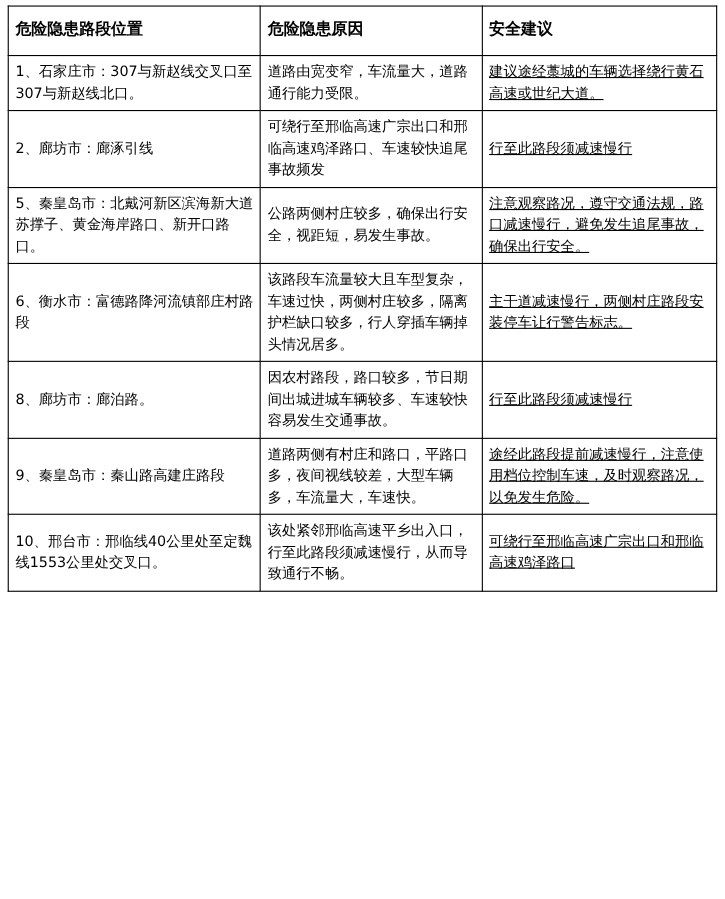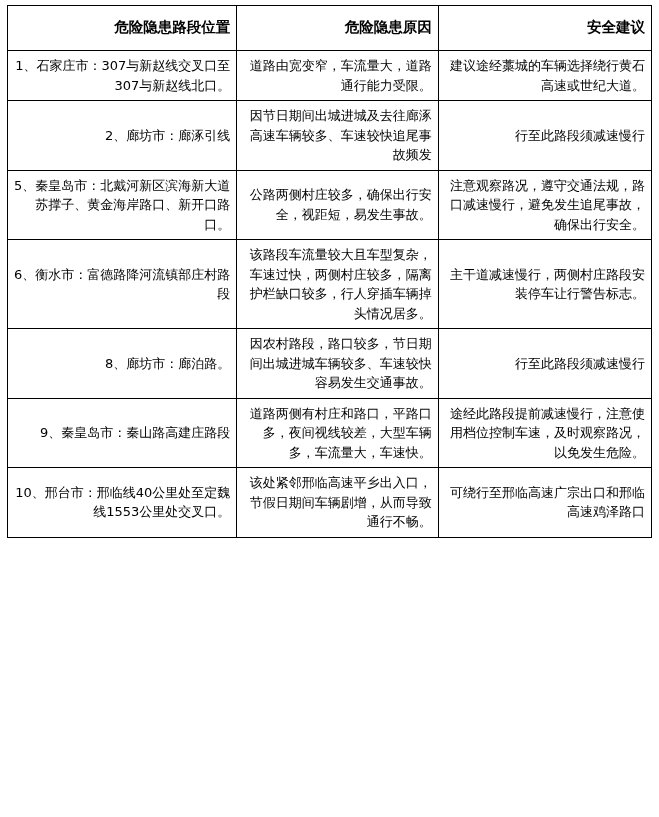--- a/index.html
+++ b/index.html
@@ -16,38 +16,38 @@
   #risk-table {
     border-collapse: collapse;
     width: 645px;
     margin: 5px 7px 0 7px;
     table-layout: fixed;
   }
   #risk-table th,
   #risk-table td {
     border: 1px solid #000000;
     vertical-align: middle;
-    text-align: right;
+    text-align: left;
     padding: 5px 6px;
     line-height: 1.5;
   }
   #risk-table th {
     font-weight: bold;
     font-size: 14.5px;
     height: 34px;
   }
   #risk-table td {
     font-size: 13px;
   }
   col.c-location { width: 229px; }
   col.c-cause { width: 201px; }
   col.c-advice { width: 213px; }
   td.loc { text-align: center; }
   td.cause { text-align: center; }
-  td.advice { text-align: center; }
+  td.advice { text-align: center; text-decoration: underline; }
 </style>
 </head>
 <body>
 
 <table id="risk-table">
   <colgroup>
     <col class="c-location">
     <col class="c-cause">
     <col class="c-advice">
   </colgroup>
@@ -59,21 +59,21 @@
     </tr>
   </thead>
   <tbody>
     <tr>
       <td class="loc">1、石家庄市：307与新赵线交叉口至307与新赵线北口。</td>
       <td class="cause">道路由宽变窄，车流量大，道路通行能力受限。</td>
       <td class="advice">建议途经藁城的车辆选择绕行黄石高速或世纪大道。</td>
     </tr>
     <tr>
       <td class="loc">2、廊坊市：廊涿引线</td>
-      <td class="cause">因节日期间出城进城及去往廊涿高速车辆较多、车速较快追尾事故频发</td>
+      <td class="cause">可绕行至邢临高速广宗出口和邢临高速鸡泽路口、车速较快追尾事故频发</td>
       <td class="advice">行至此路段须减速慢行</td>
     </tr>
     <tr>
       <td class="loc">5、秦皇岛市：北戴河新区滨海新大道苏撑子、黄金海岸路口、新开口路口。</td>
       <td class="cause">公路两侧村庄较多，确保出行安全，视距短，易发生事故。</td>
       <td class="advice">注意观察路况，遵守交通法规，路口减速慢行，避免发生追尾事故，确保出行安全。</td>
     </tr>
     <tr>
       <td class="loc">6、衡水市：富德路降河流镇部庄村路段</td>
       <td class="cause">该路段车流量较大且车型复杂，车速过快，两侧村庄较多，隔离护栏缺口较多，行人穿插车辆掉头情况居多。</td>
@@ -84,17 +84,17 @@
       <td class="cause">因农村路段，路口较多，节日期间出城进城车辆较多、车速较快容易发生交通事故。</td>
       <td class="advice">行至此路段须减速慢行</td>
     </tr>
     <tr>
       <td class="loc">9、秦皇岛市：秦山路高建庄路段</td>
       <td class="cause">道路两侧有村庄和路口，平路口多，夜间视线较差，大型车辆多，车流量大，车速快。</td>
       <td class="advice">途经此路段提前减速慢行，注意使用档位控制车速，及时观察路况，以免发生危险。</td>
     </tr>
     <tr>
       <td class="loc">10、邢台市：邢临线40公里处至定魏线1553公里处交叉口。</td>
-      <td class="cause">该处紧邻邢临高速平乡出入口，节假日期间车辆剧增，从而导致通行不畅。</td>
+      <td class="cause">该处紧邻邢临高速平乡出入口，行至此路段须减速慢行，从而导致通行不畅。</td>
       <td class="advice">可绕行至邢临高速广宗出口和邢临高速鸡泽路口</td>
     </tr>
   </tbody>
 </table>
 
 </body></html>

